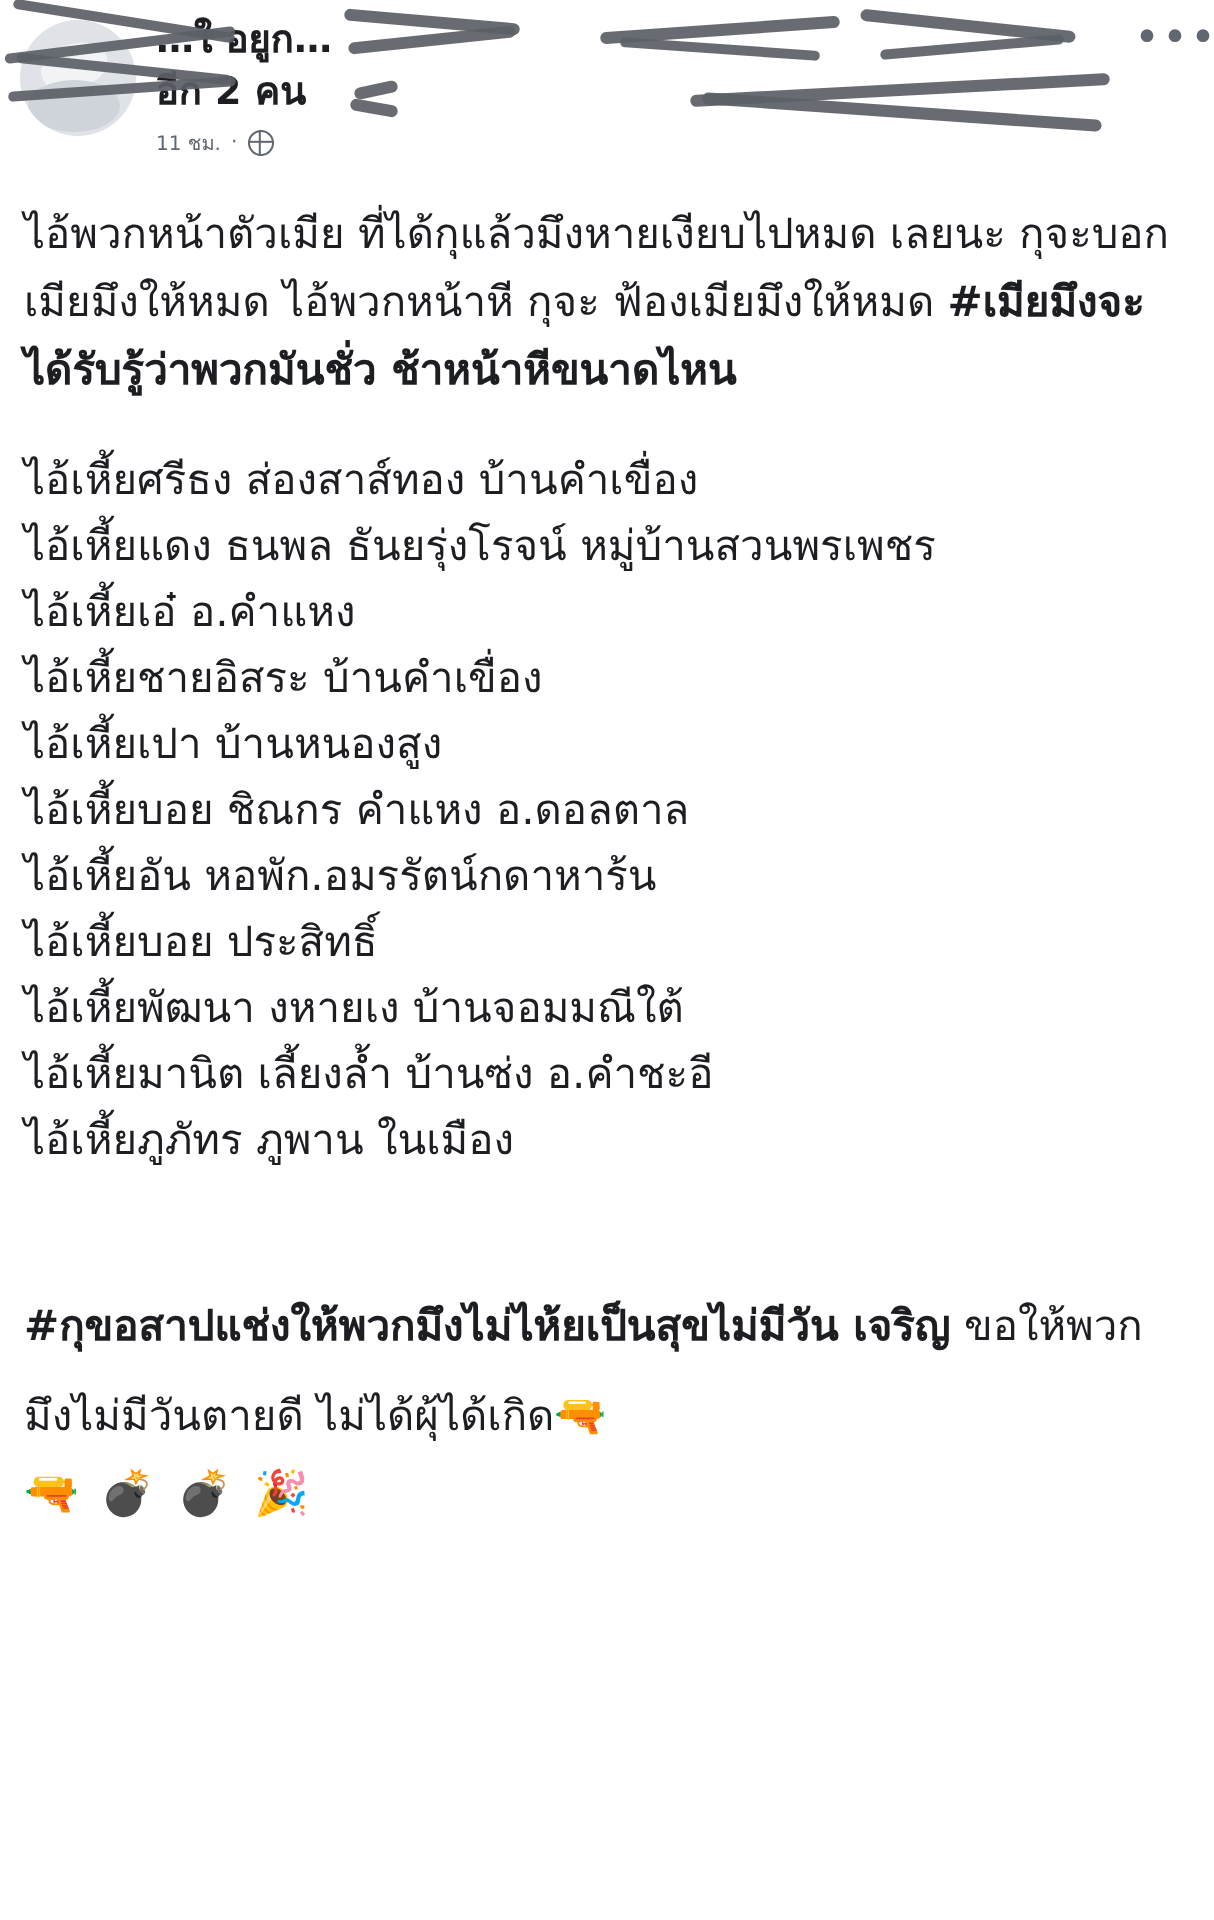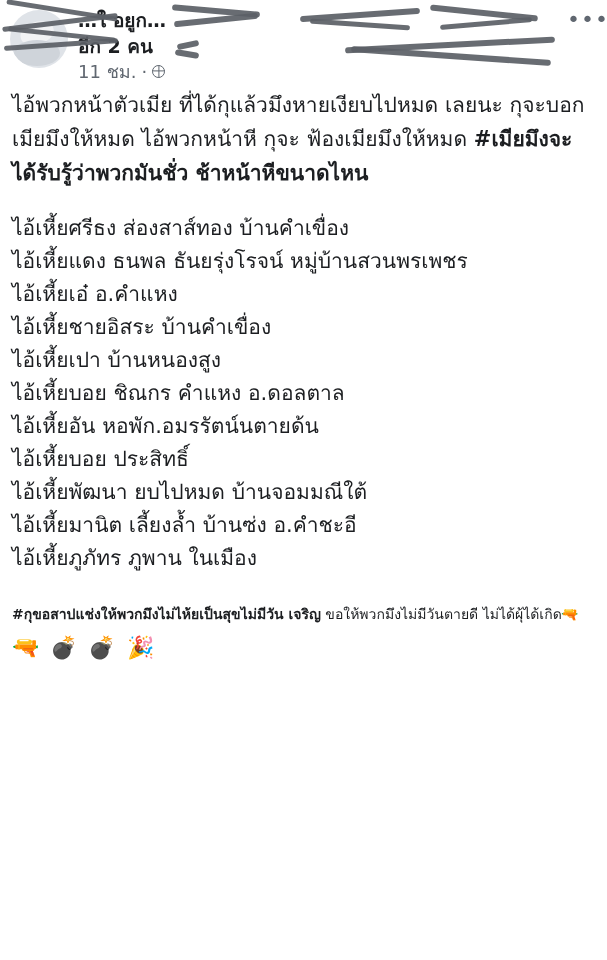--- a/index.html
+++ b/index.html
@@ -93,21 +93,21 @@
     position: relative;
   }
   .second-line .bold {
     font-weight: bold;
   }
 
   .meta-line {
     display: flex;
     align-items: center;
     gap: 5px;
-    font-size: 18px;
+    font-size: 10px;
     color: #606770;
     height: 20px;
     margin-top: 1px;
   }
   .globe-icon {
     display: inline-block;
     width: 13px;
     height: 13px;
     border-radius: 50%;
     border: 1.4px solid #606770;
@@ -183,35 +183,37 @@
     line-height: 33px;
     color: #1c1e21;
     font-family: "DejaVu Sans", "Liberation Sans", sans-serif;
   }
   .para {
     margin: 0 0 0 0;
   }
   .para.head {
     font-size: 21px;
     line-height: 34px;
+    margin-top: 12px;
   }
   .para.head .hl {
     font-weight: bold;
   }
   .spacer {
     height: 22px;
   }
   .list-line {
     font-size: 21px;
     line-height: 33px;
     white-space: nowrap;
   }
   .footer-para {
-    font-size: 14px;
-    line-height: 34px;
+    font-size: 21px;
+    line-height: 45px;
+    margin-top: 32px;
   }
   .footer-para .hl {
     font-weight: bold;
   }
   .emoji-row {
     font-size: 22px;
     line-height: 30px;
     margin-top: 2px;
     letter-spacing: 2px;
   }
@@ -277,23 +279,23 @@
 
     <div class="spacer"></div>
 
     <div class="name-list">
       <div class="list-line">ไอ้เหี้ยศรีธง ส่องสาส์ทอง บ้านคำเขื่อง</div>
       <div class="list-line">ไอ้เหี้ยแดง ธนพล ธันยรุ่งโรจน์ หมู่บ้านสวนพรเพชร</div>
       <div class="list-line">ไอ้เหี้ยเอ๋ อ.คำแหง</div>
       <div class="list-line">ไอ้เหี้ยชายอิสระ บ้านคำเขื่อง</div>
       <div class="list-line">ไอ้เหี้ยเปา บ้านหนองสูง</div>
       <div class="list-line">ไอ้เหี้ยบอย ชิณกร คำแหง อ.ดอลตาล</div>
-      <div class="list-line">ไอ้เหี้ยอัน หอพัก.อมรรัตน์นตายด้น</div>
+      <div class="list-line">ไอ้เหี้ยอัน หอพัก.อมรรัตน์กดาหาร้น</div>
       <div class="list-line">ไอ้เหี้ยบอย ประสิทธิ์</div>
-      <div class="list-line">ไอ้เหี้ยพัฒนา ยบไปหมด บ้านจอมมณีใต้</div>
+      <div class="list-line">ไอ้เหี้ยพัฒนา งหายเง บ้านจอมมณีใต้</div>
       <div class="list-line">ไอ้เหี้ยมานิต เลี้ยงล้ำ บ้านซ่ง อ.คำชะอี</div>
       <div class="list-line">ไอ้เหี้ยภูภัทร ภูพาน ในเมือง</div>
     </div>
 
     <div class="spacer"></div>
 
     <div class="footer-para">
       <span class="hl">#กุขอสาปแช่งให้พวกมึงไม่ไห้ยเป็นสุขไม่มีวัน เจริญ</span><span> ขอให้พวกมึงไม่มีวันตายดี ไม่ได้ผุ้ได้เกิด</span><span>🔫</span>
     </div>
 

